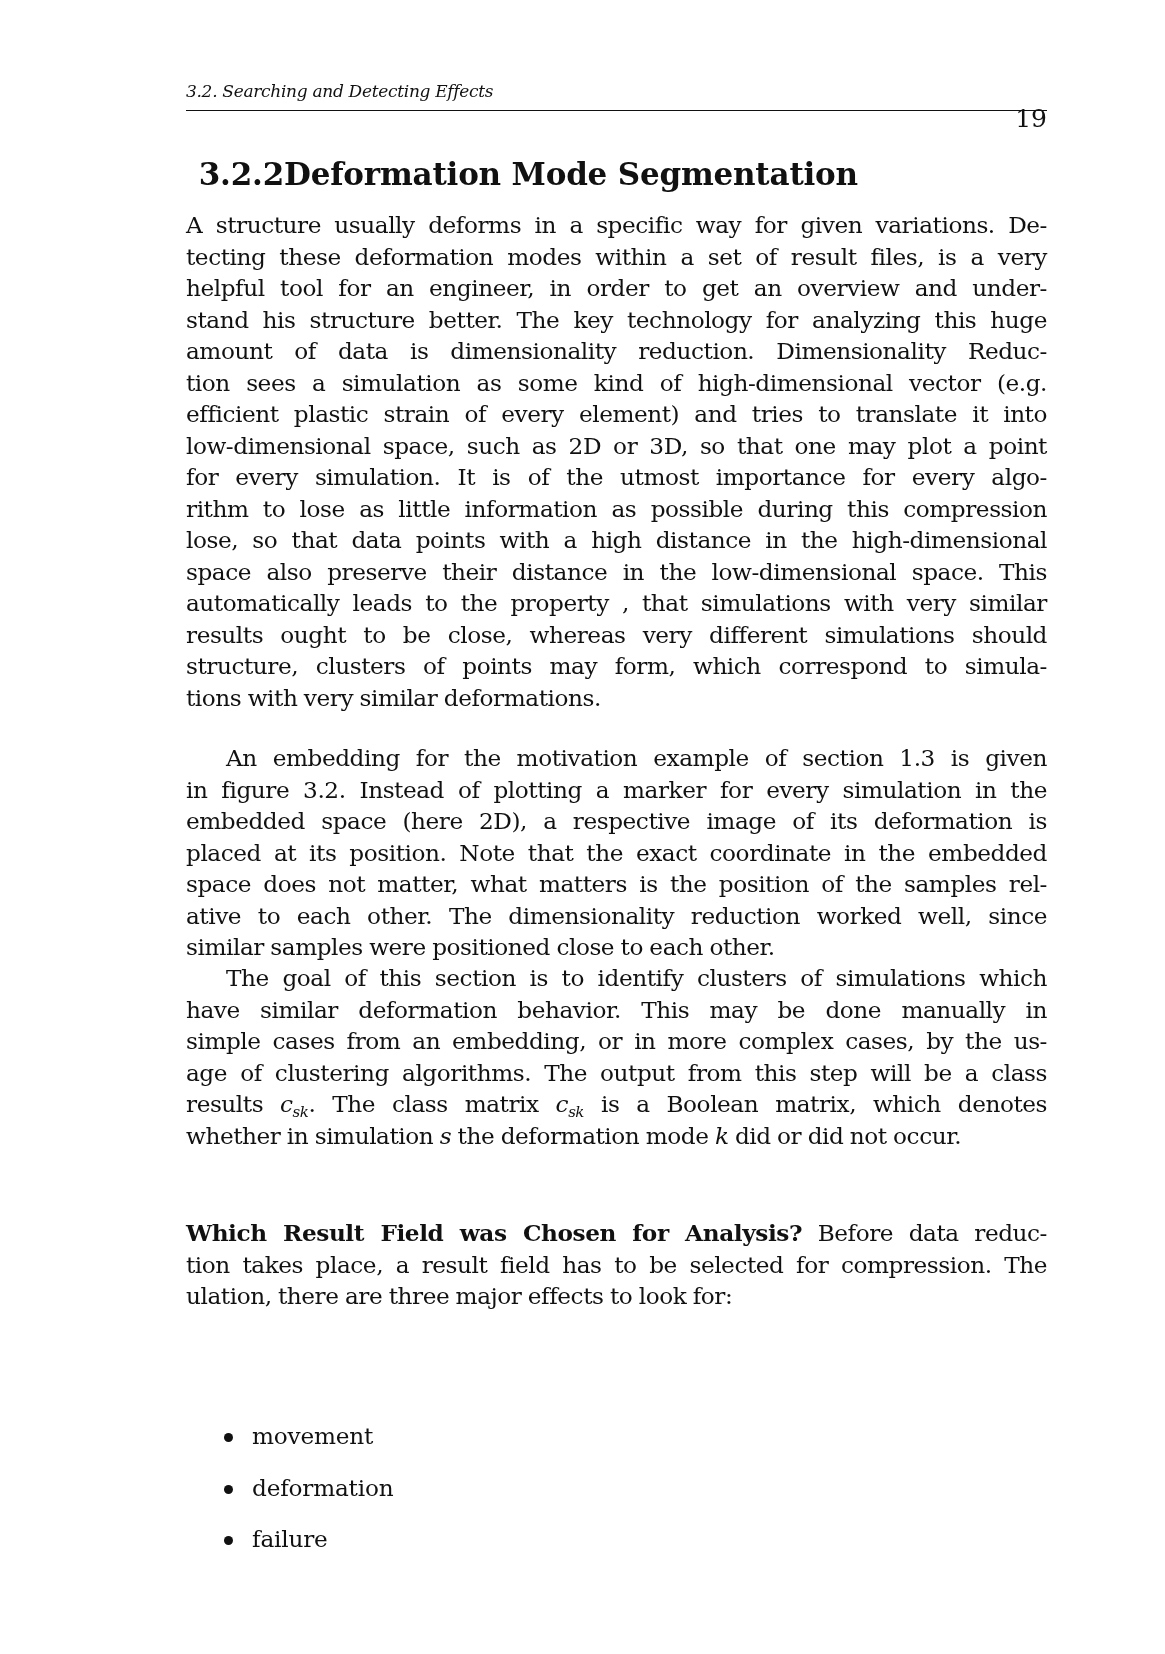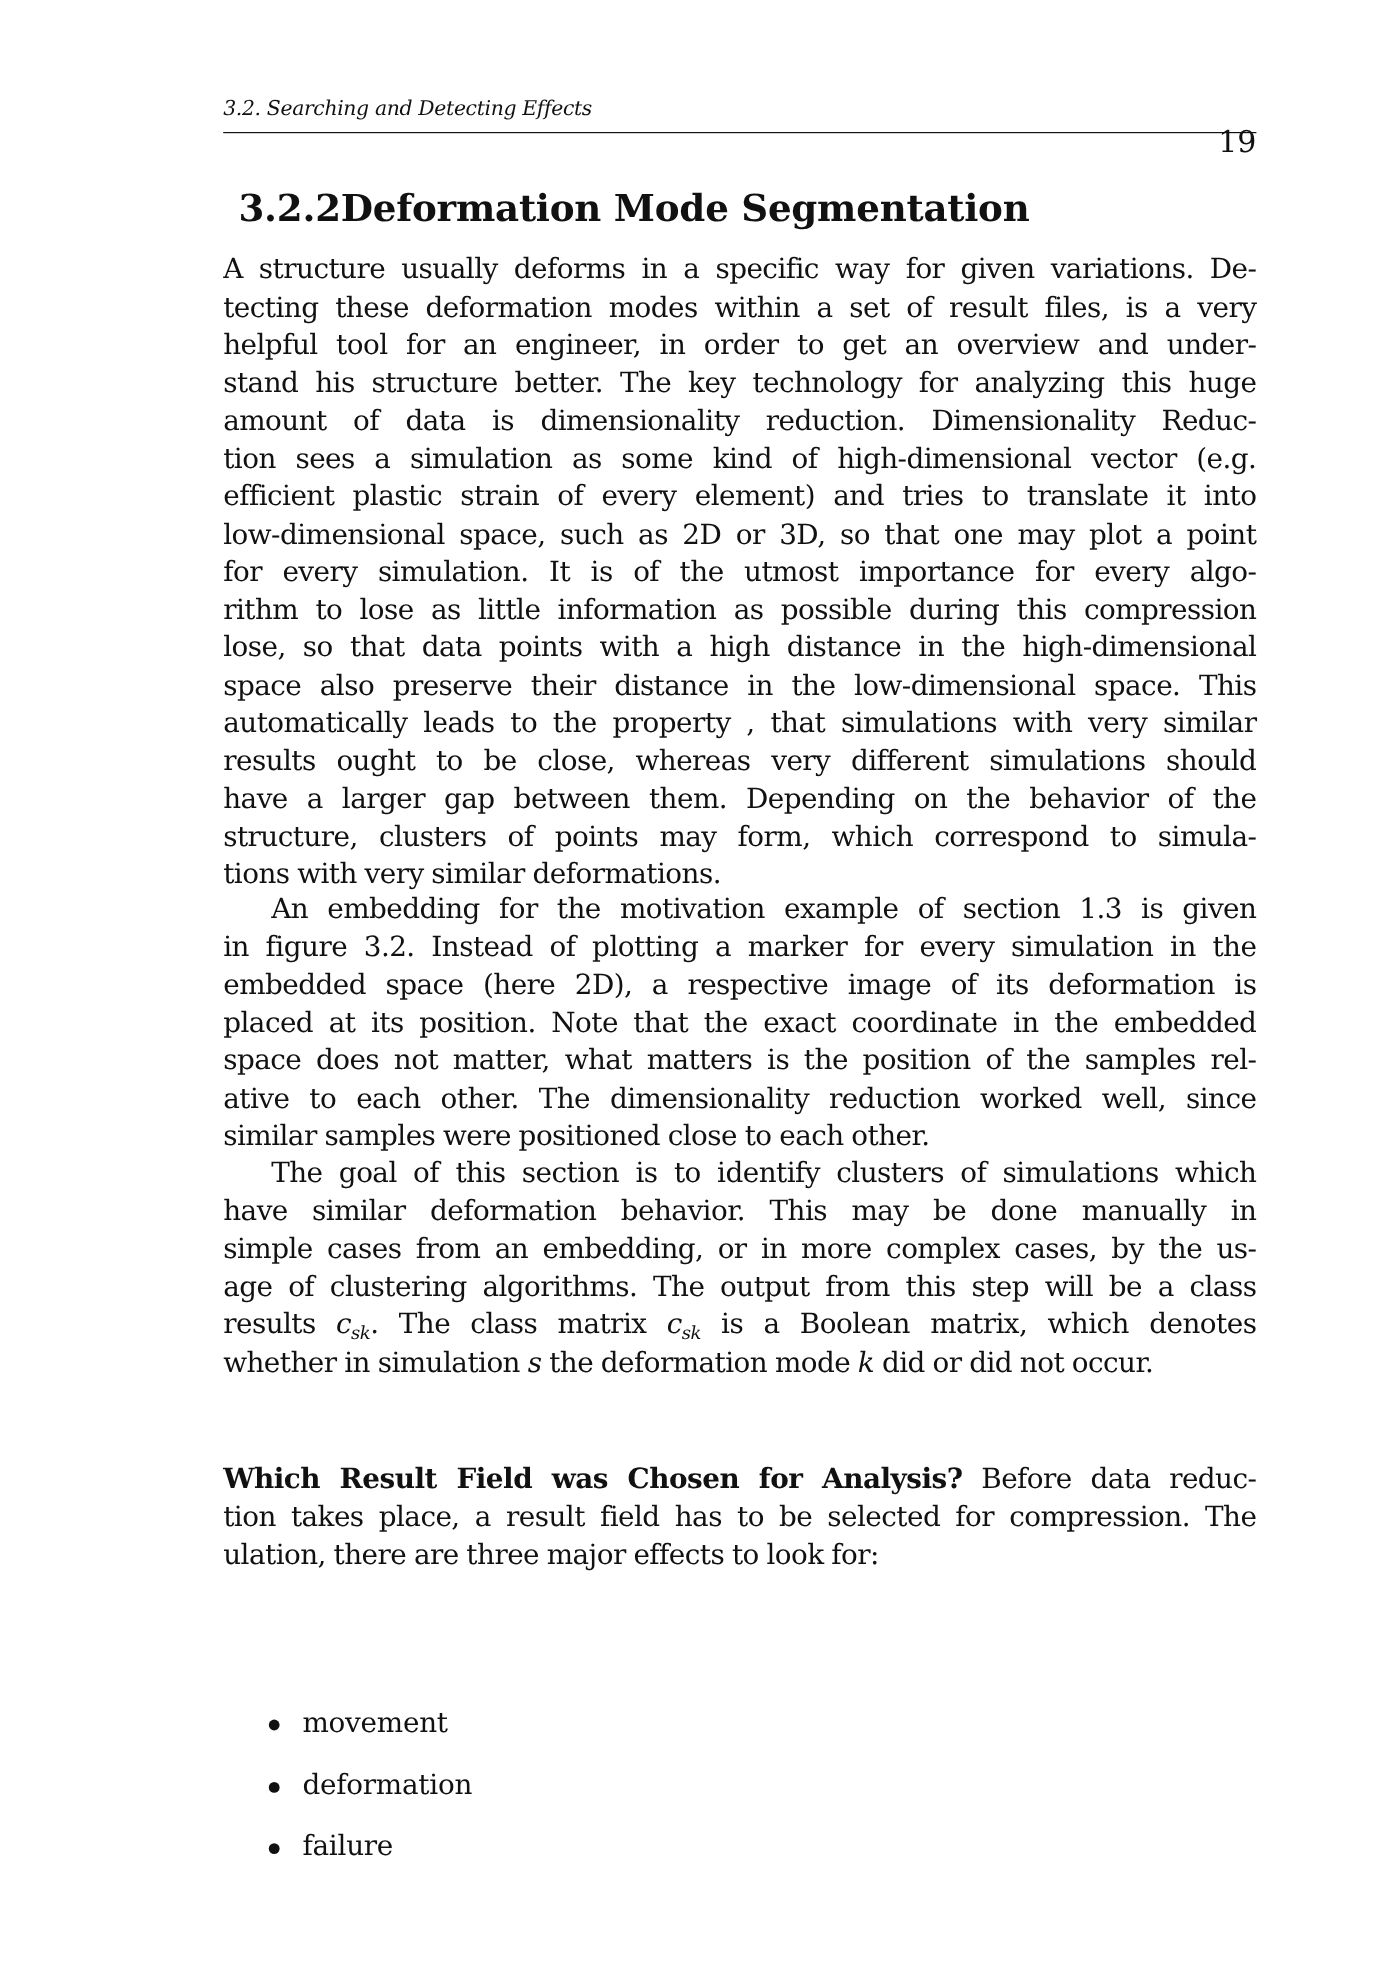--- a/index.html
+++ b/index.html
@@ -59,21 +59,20 @@
     <div class="line">amount of data is dimensionality reduction.  Dimensionality Reduc-</div>
     <div class="line">tion sees a simulation as some kind of high-dimensional vector (e.g.</div>
     <div class="line">efficient plastic strain of every element) and tries to translate it into</div>
     <div class="line">low-dimensional space, such as 2D or 3D, so that one may plot a point</div>
     <div class="line">for every simulation.  It is of the utmost importance for every algo-</div>
     <div class="line">rithm to lose as little information as possible during this compression</div>
     <div class="line">lose, so that data points with a high distance in the high-dimensional</div>
     <div class="line">space also preserve their distance in the low-dimensional space. This</div>
     <div class="line">automatically leads to the property , that simulations with very similar</div>
     <div class="line">results ought to be close, whereas very different simulations should</div>
-    <div class="line">have a larger gap between them.  Depending on the behavior of the</div>
     <div class="line">structure, clusters of points may form, which correspond to simula-</div>
     <div class="line last">tions with very similar deformations.</div>
   </div>
 
   <div class="body-text" id="para2">
     <div class="line indent">An embedding for the motivation example of section 1.3 is given</div>
     <div class="line">in figure 3.2.  Instead of plotting a marker for every simulation in the</div>
     <div class="line">embedded space (here 2D), a respective image of its deformation is</div>
     <div class="line">placed at its position. Note that the exact coordinate in the embedded</div>
     <div class="line">space does not matter, what matters is the position of the samples rel-</div>

